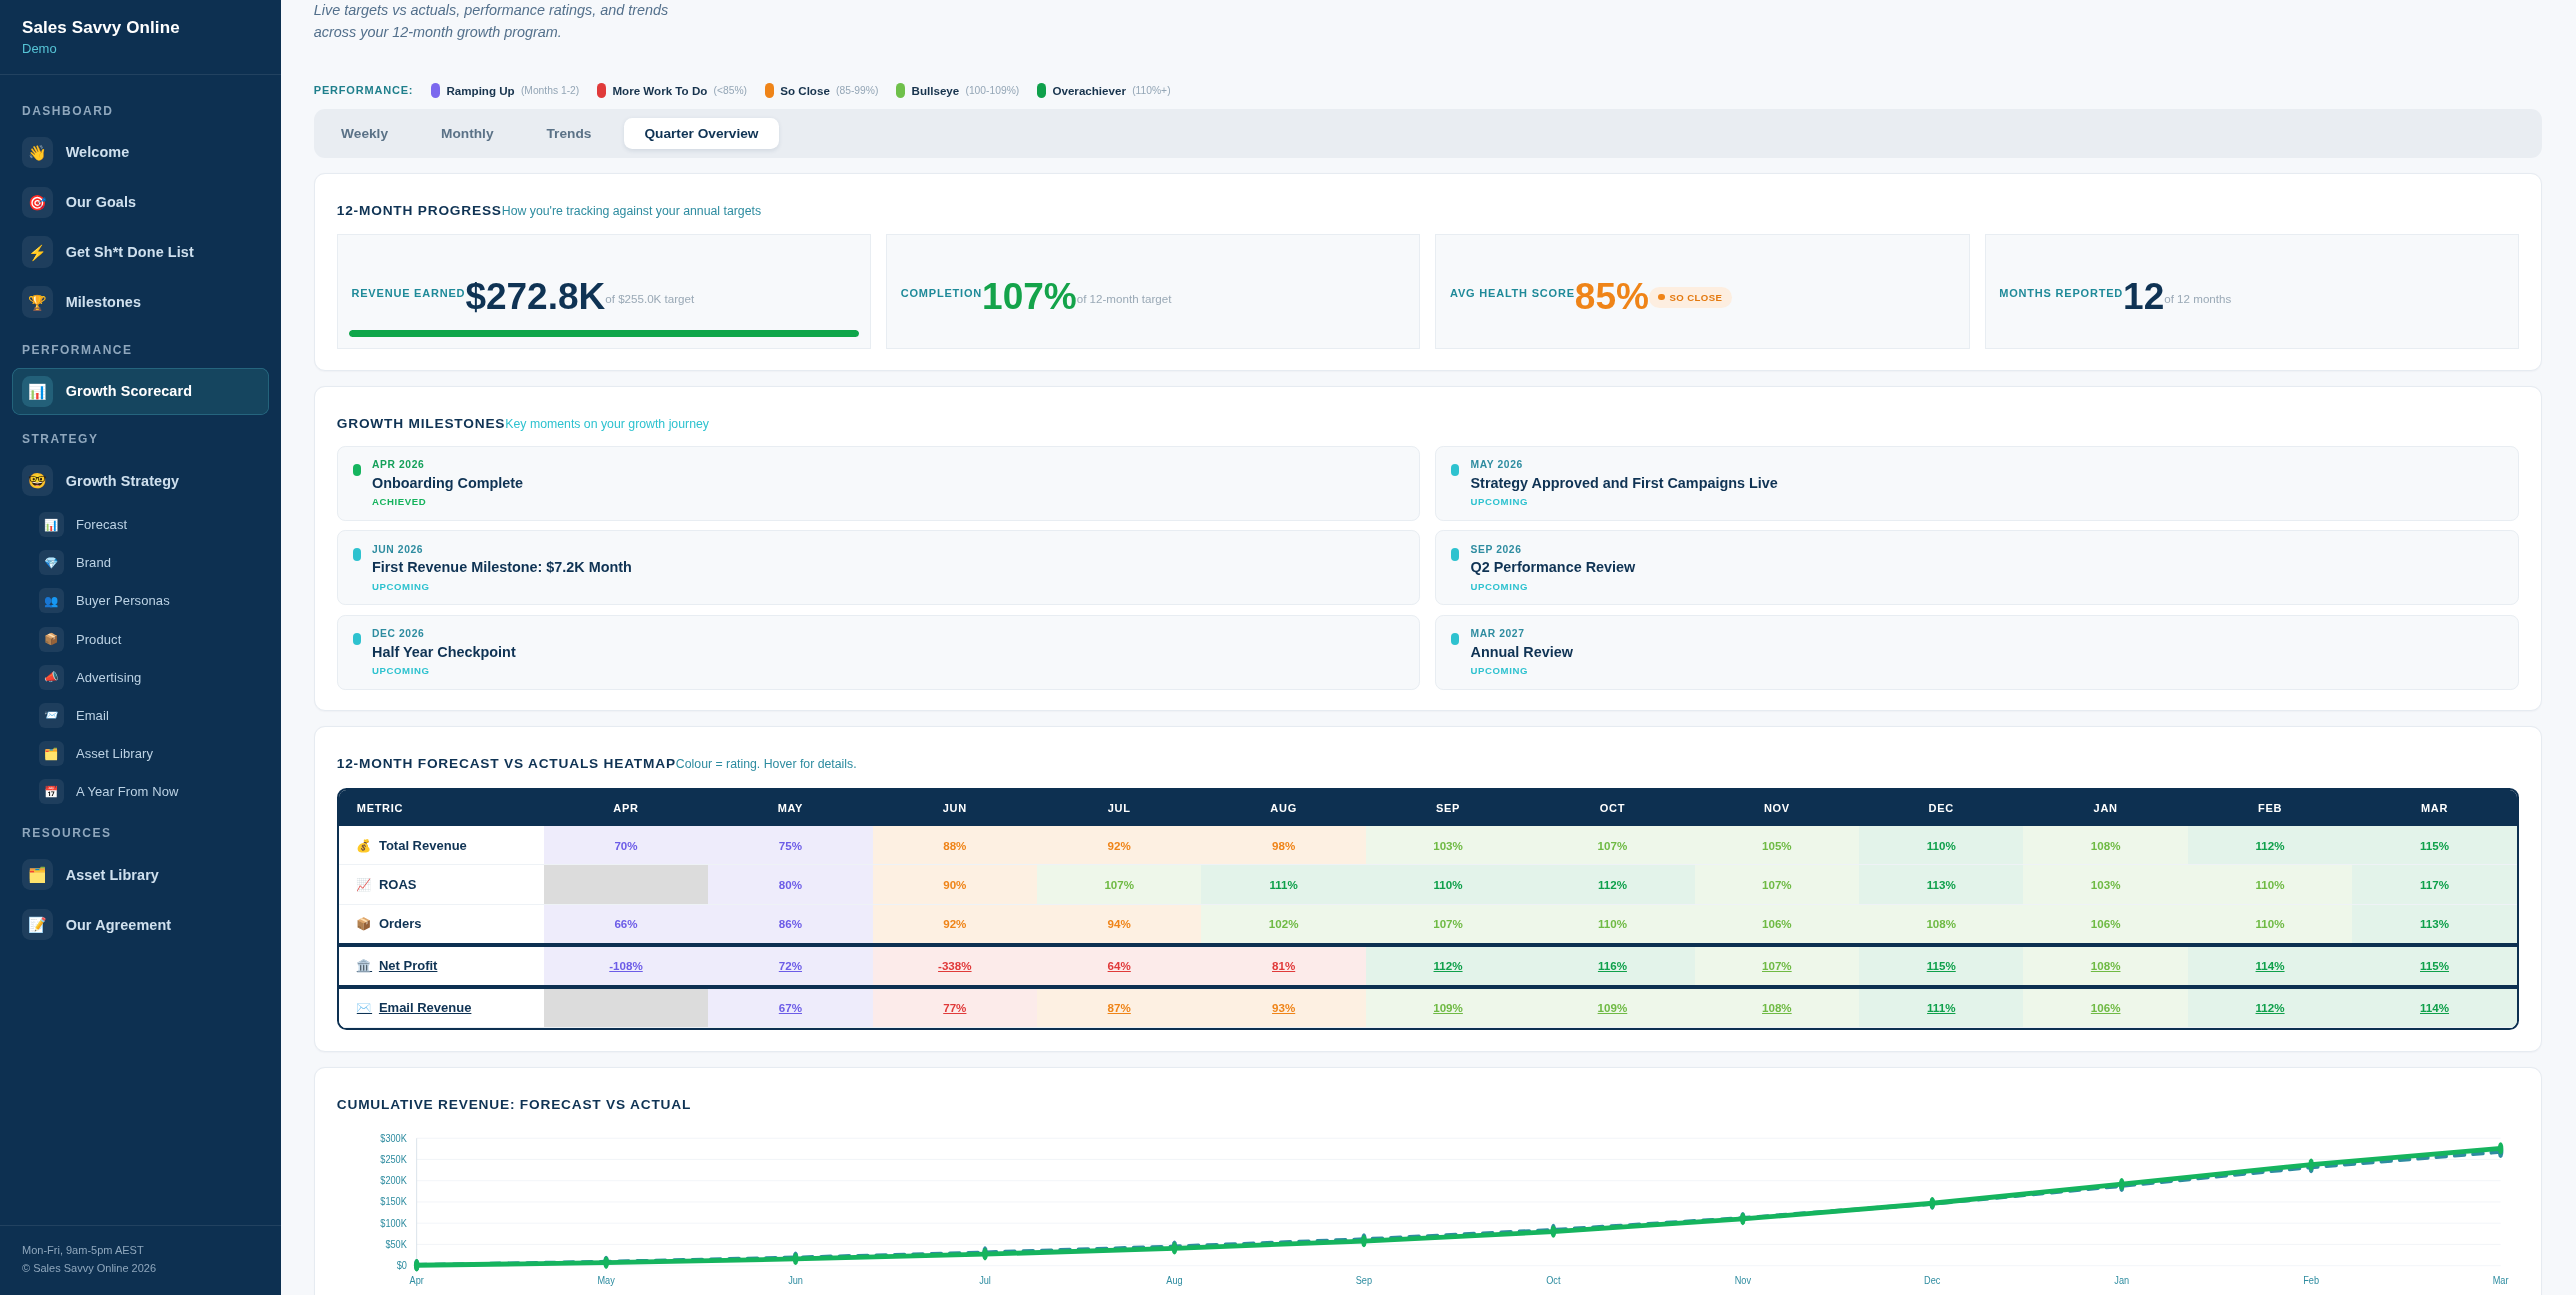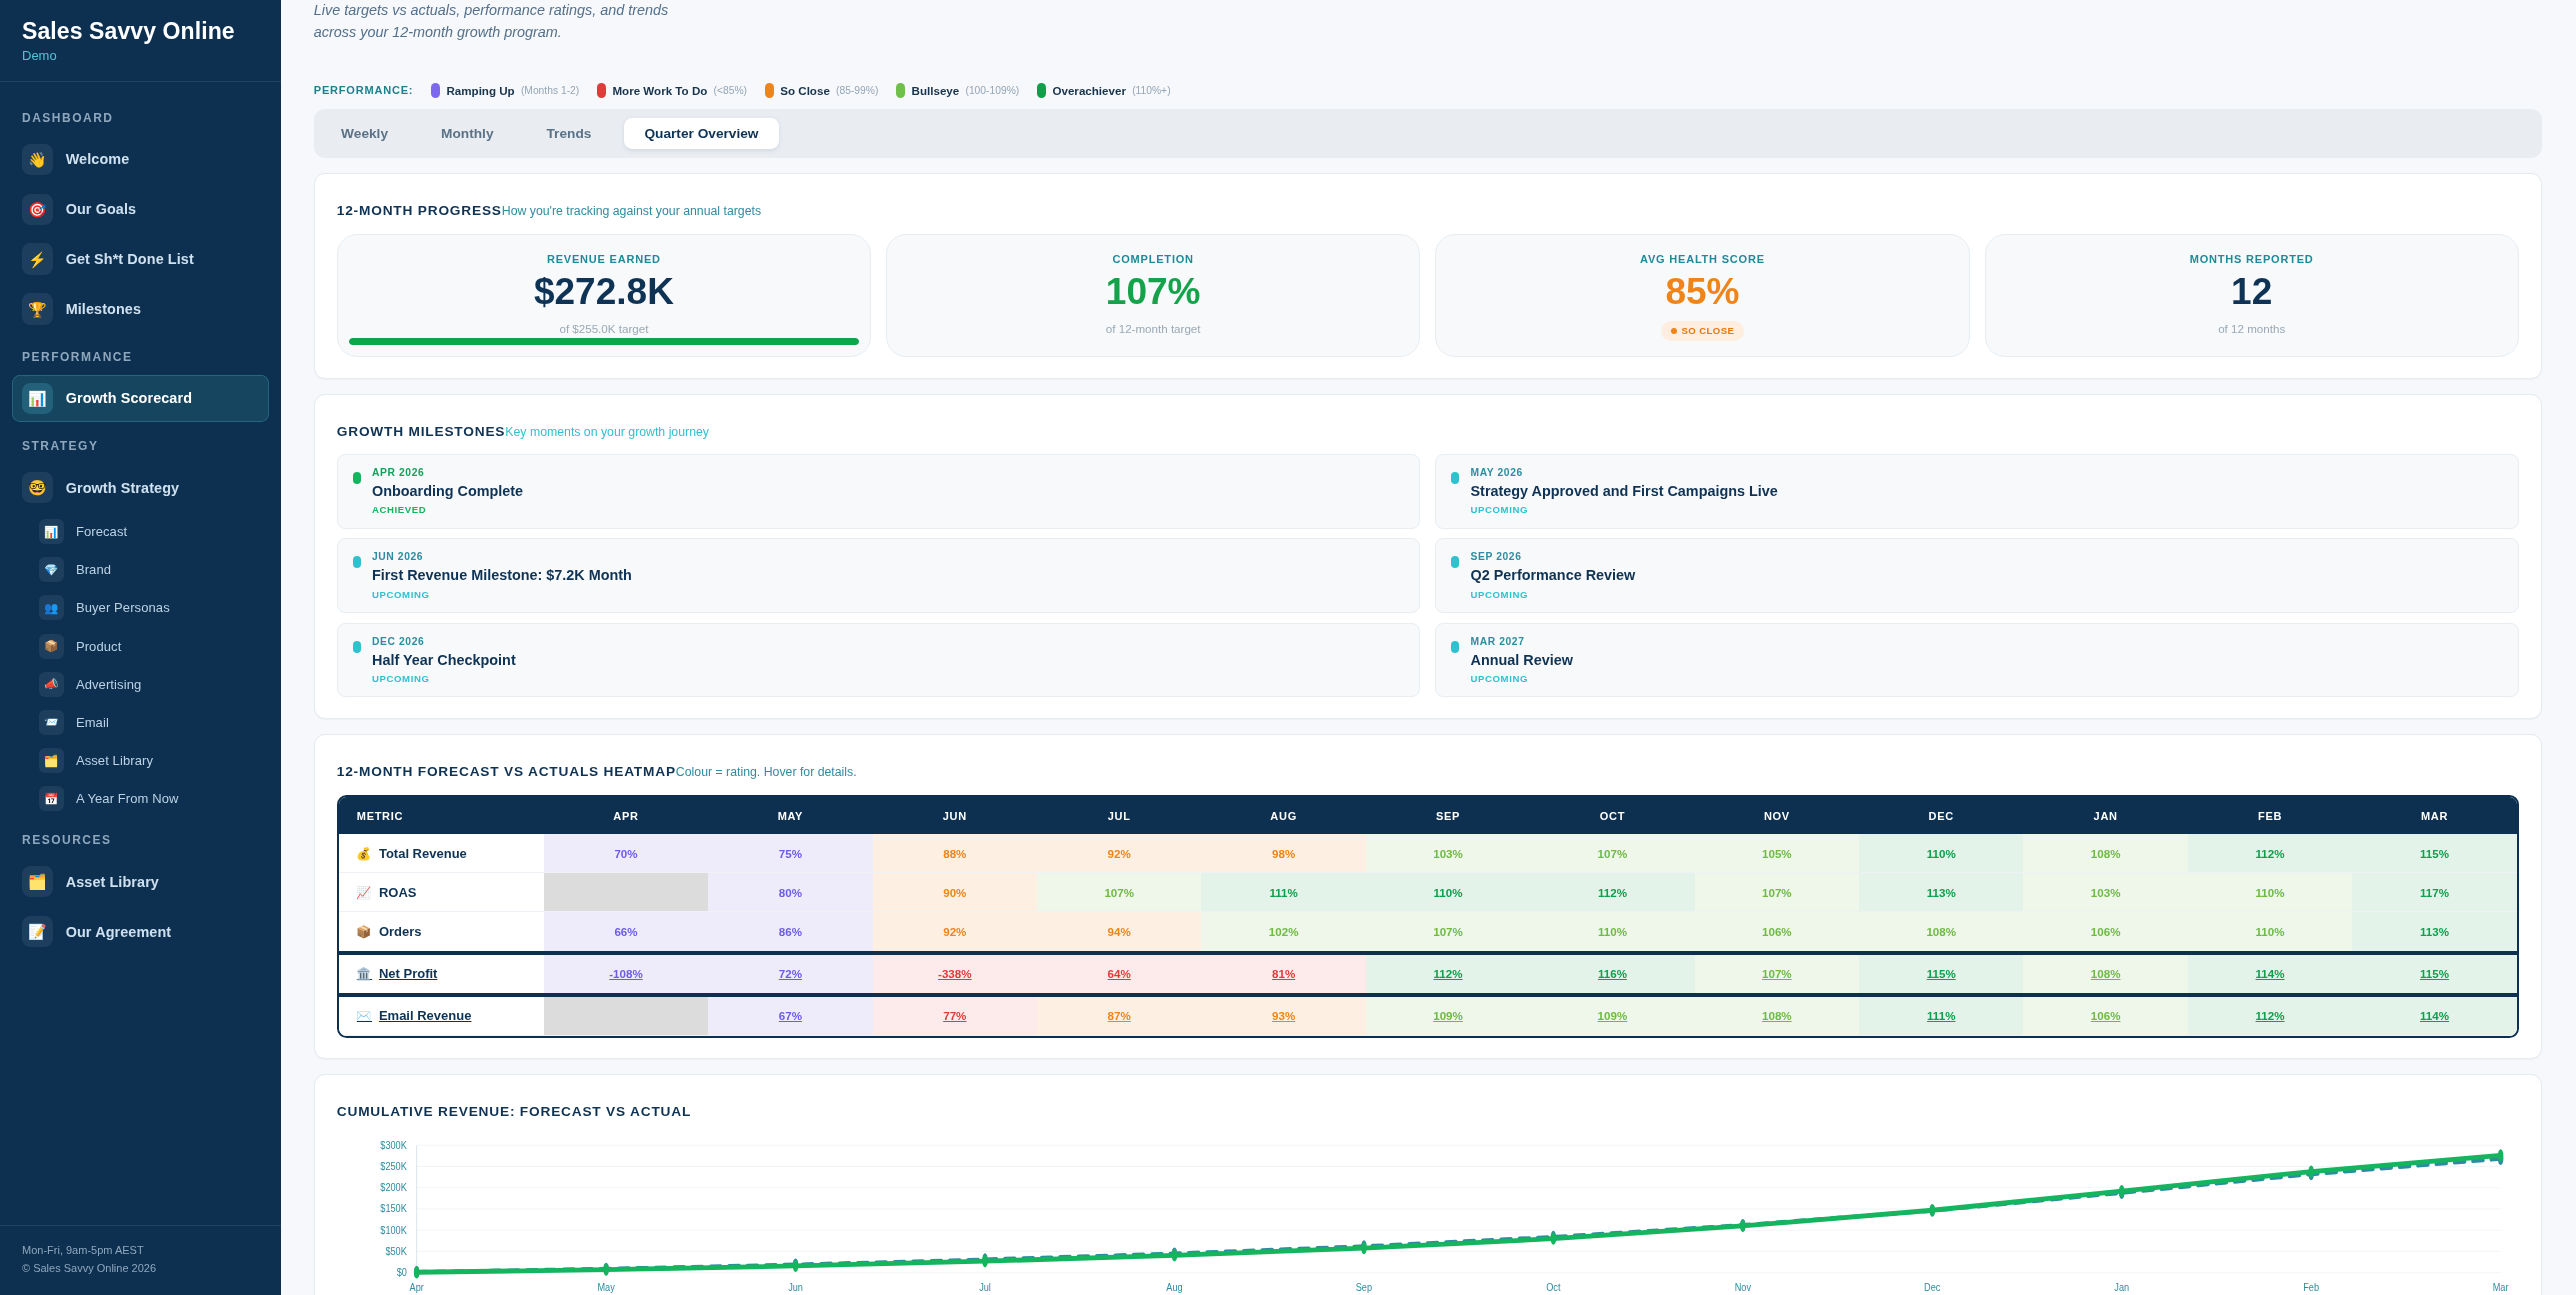--- a/index.html
+++ b/index.html
@@ -13,21 +13,21 @@
   .app { display: flex; width: 2576px; height: 1296px; }
 
   
   .sidebar {
     width: 281px; flex: 0 0 281px;
     background: #0d3051;
     display: flex; flex-direction: column;
     position: relative;
   }
   .sb-brand { padding: 18px 22px 18px 22px; border-bottom: 0.7px solid rgba(255,255,255,.09); }
-  .sb-title { font-size: 23px; font-weight: 700; color: #ffffff; letter-spacing: 0.1px; }
+  .sb-title { font-size: 17px; font-weight: 700; color: #ffffff; letter-spacing: 0.1px; }
   .sb-sub { font-size: 13px; color: #56c4d6; margin-top: 3.4px; font-weight: 500; }
   .sb-scroll { flex: 1 1 auto; padding: 13.7px 0 6.8px 0; overflow: hidden; }
   .sb-group-label {
     font-size: 12px; letter-spacing: 1.5px; font-weight: 700;
     color: #8fa7bd; padding: 15px 22px 8.2px 22px; text-transform: uppercase;
   }
   .sb-item {
     display: flex; align-items: center; gap: 12.3px;
     margin: 2.1px 12.3px; padding: 8.2px 9.6px; border-radius: 8.2px;
     cursor: pointer; color: #cfe0ee;
@@ -101,23 +101,23 @@
     font-size: 13.7px; font-weight: 700; letter-spacing: 0.8px;
     color: #0f3354; text-transform: uppercase;
   }
   .card-hint { font-size: 12.3px; color: #2e8ca0; }
   .card-hint.teal { color: #2ec2cf; }
 
   
   .kpi-row { display: flex; gap: 15px; margin-top: 16.4px; }
   .kpi {
     flex: 1 1 0; background: #f7f9fb; border: 0.7px solid #e8edf2;
-    border-radius: 20px; padding: 18px 13.7px 15px 13.7px;
+    border-radius: 0; padding: 18px 13.7px 15px 13.7px;
     text-align: center; position: relative; min-height: 115px;
-    display: flex; flex-direction: column; align-items: center;
+    display: flex; flex-direction: row; align-items: center;
   }
   .kpi-label {
     font-size: 11px; font-weight: 700; letter-spacing: 0.8px;
     color: #1f8a99; text-transform: uppercase;
   }
   .kpi-value { font-size: 37px; font-weight: 800; margin-top: 8.2px; line-height: 1.05; }
   .kpi-value.navy { color: #0f3354; }
   .kpi-value.green { color: #14a34a; }
   .kpi-value.orange { color: #ef8418; }
   .kpi-sub { font-size: 11.6px; color: #9aa9b6; margin-top: 9.6px; }

